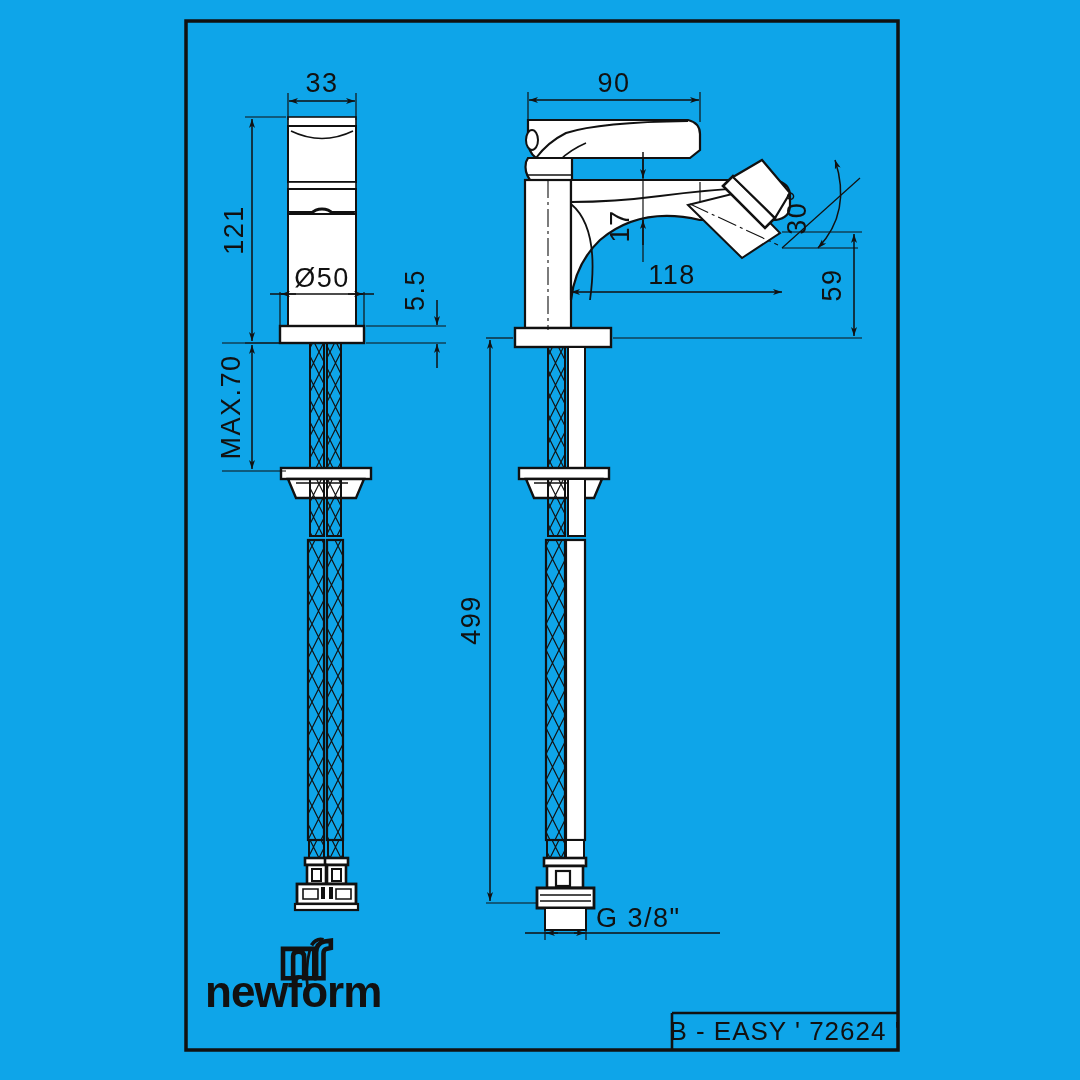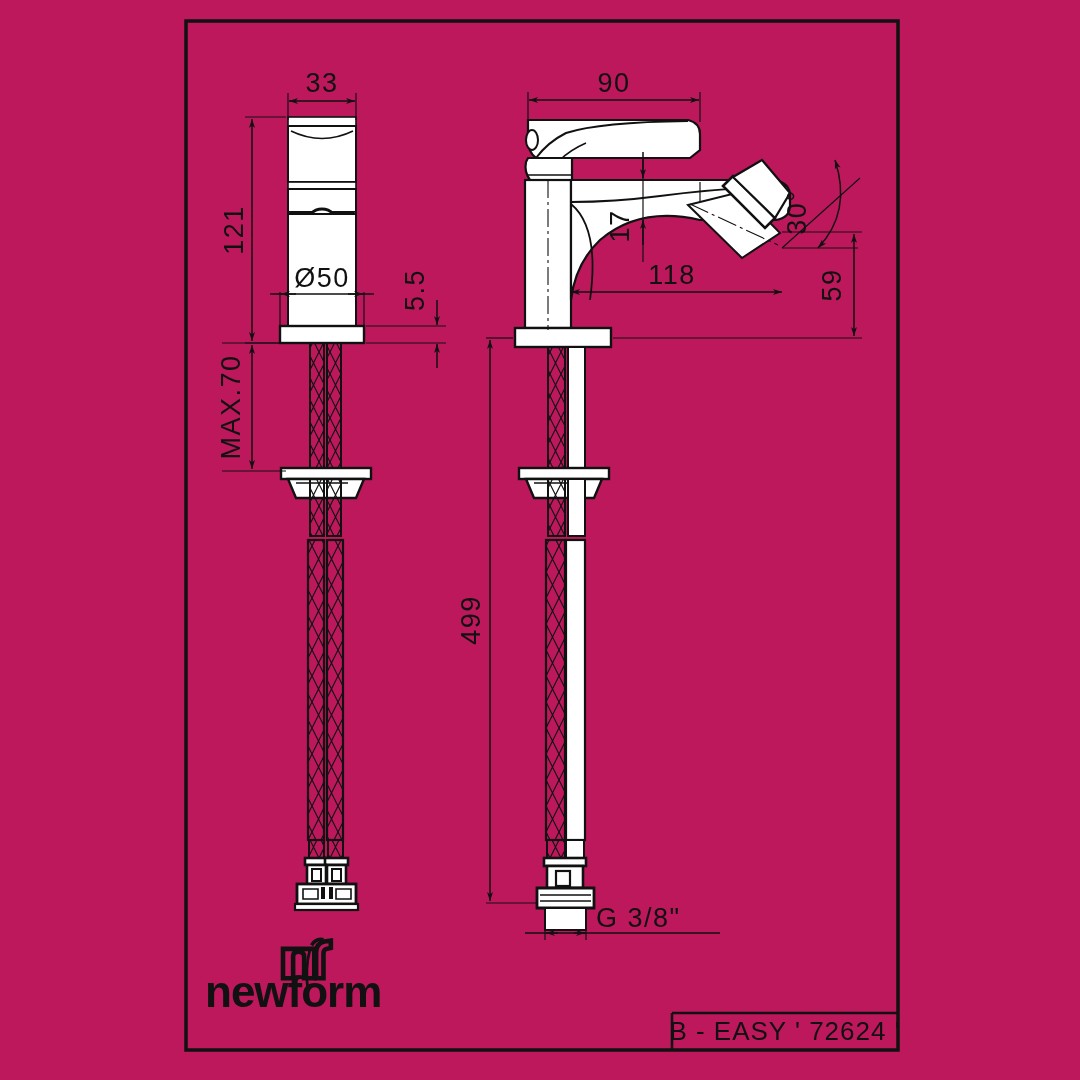--- a/index.html
+++ b/index.html
@@ -1,18 +1,18 @@
 <!DOCTYPE html>
 <html><head>
 <meta charset="utf-8">
 <style>
   html,body{margin:0;padding:0;background:#ffffff;}
   body{width:1080px;height:1080px;overflow:hidden;
        font-family:"Liberation Sans", sans-serif;color:#000;}
-  #sheet{position:relative;width:1080px;height:1080px;background:#be185d;}
+  #sheet{position:relative;width:1080px;height:1080px;background:#0ea5e9;}
   svg{display:block;}
   .dimtext{font-family:"Liberation Sans", sans-serif;font-size:27px;letter-spacing:1.5px;fill:#111;}
   .titletext{font-family:"Liberation Sans", sans-serif;font-size:26px;letter-spacing:1px;fill:#111;}
   .brandtext{font-family:"Liberation Sans", sans-serif;font-size:44px;font-weight:bold;letter-spacing:-1px;fill:#111;}
 </style>
 </head>
 <body>
 
 <div id="sheet">
 <svg width="1080" height="1080" viewBox="0 0 1080 1080" xmlns="http://www.w3.org/2000/svg">

